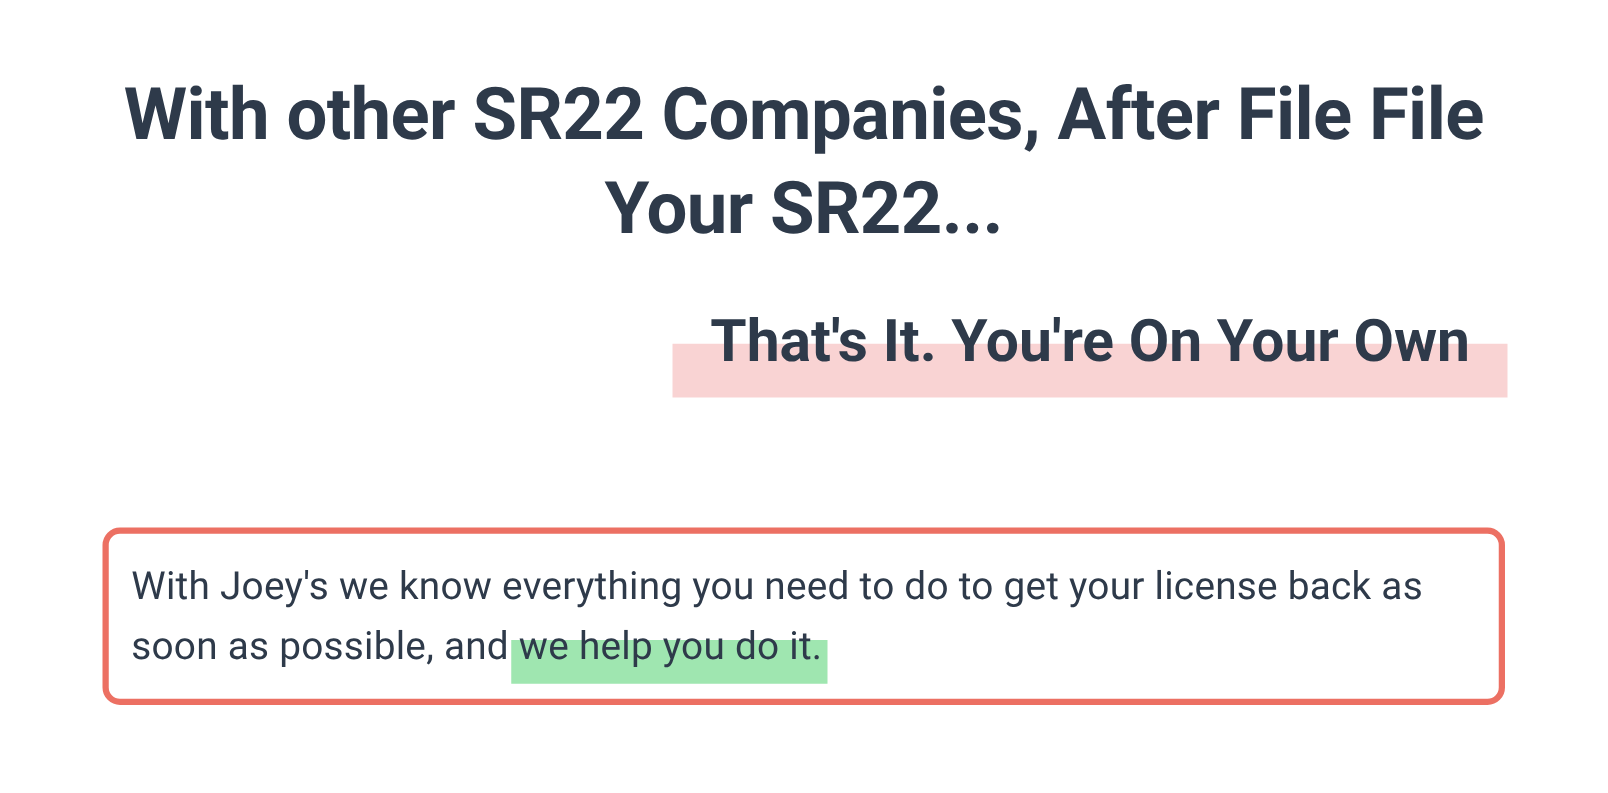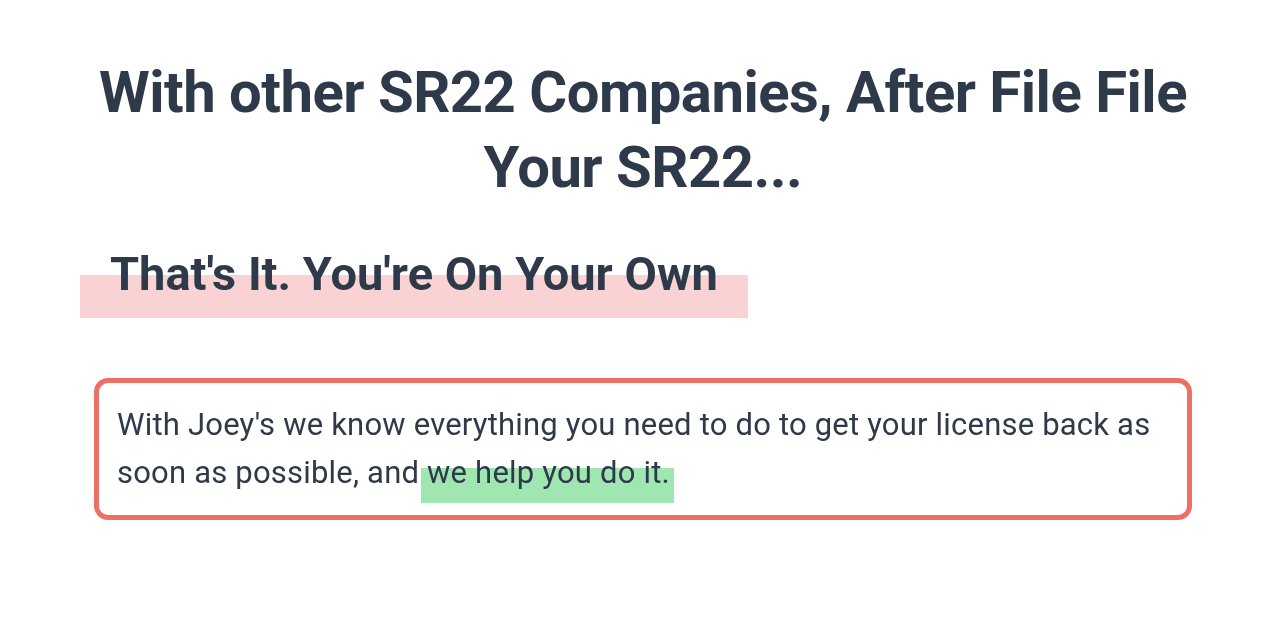--- a/index.html
+++ b/index.html
@@ -17,22 +17,22 @@
     .heading {
       text-align: center;
       color: #2e3a4a;
       font-weight: 700;
       font-size: 58px;
       line-height: 1.3;
       letter-spacing: -0.5px;
       margin-bottom: 40px;
     }
     .subheading-wrap {
-      text-align: left;
-      margin-bottom: 72px;
+      text-align: right;
+      margin-bottom: 116px;
     }
     .subheading {
       display: inline-block;
       color: #2e3a4a;
       font-weight: 700;
       font-size: 47px;
       line-height: 1.2;
       position: relative;
       padding: 0 30px 4px 30px;
     }
@@ -43,21 +43,21 @@
       right: 0;
       top: 48%;
       bottom: -12px;
       background: #f9d3d3;
       z-index: -1;
     }
     .callout-box {
       border: 5px solid #ec7063;
       border-radius: 14px;
       padding: 18px 18px 18px 18px;
-      margin: 0 14px;
+      margin: 0 2px;
       font-size: 31px;
       line-height: 1.55;
       color: #2e3a4a;
       font-weight: 400;
       letter-spacing: 0.2px;
     }
     .highlight-green {
       position: relative;
       display: inline-block;
     }

